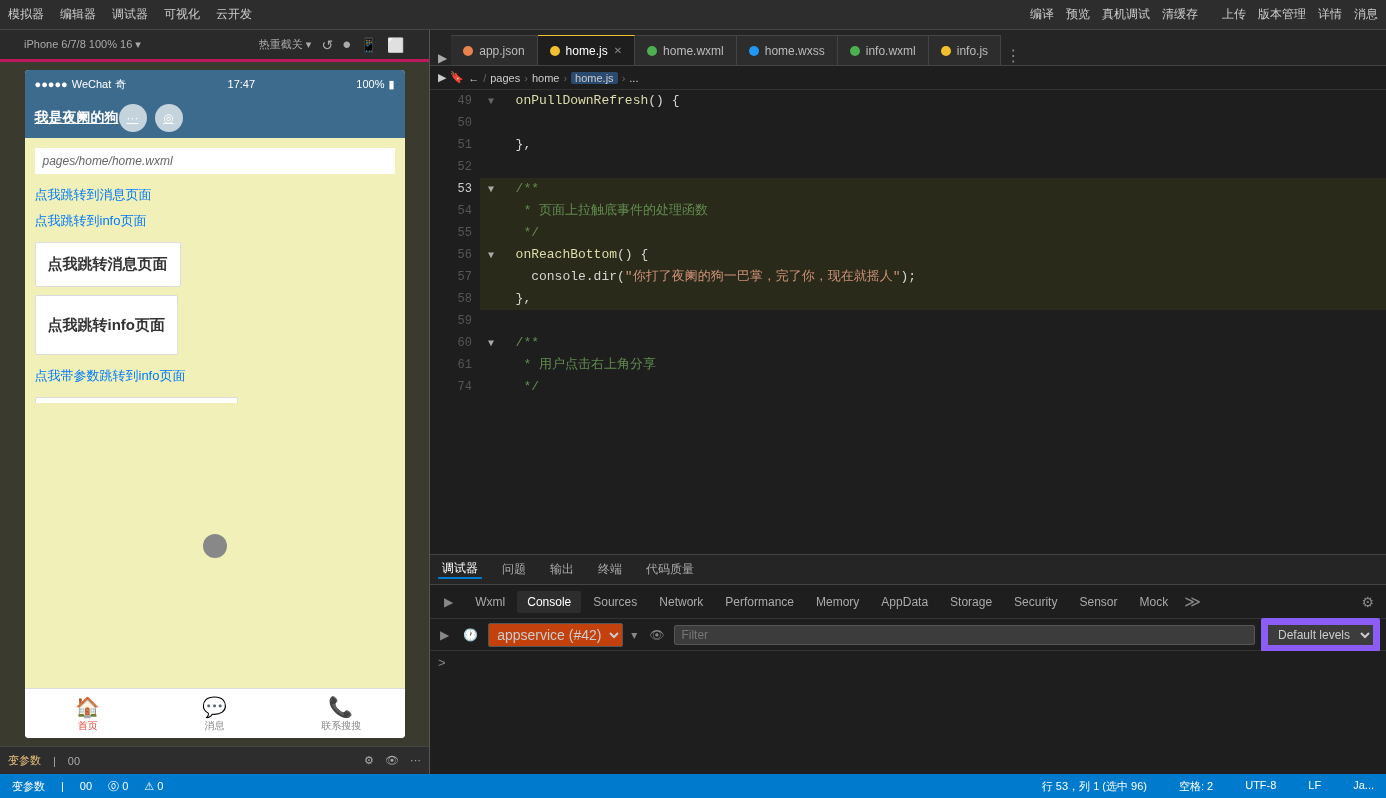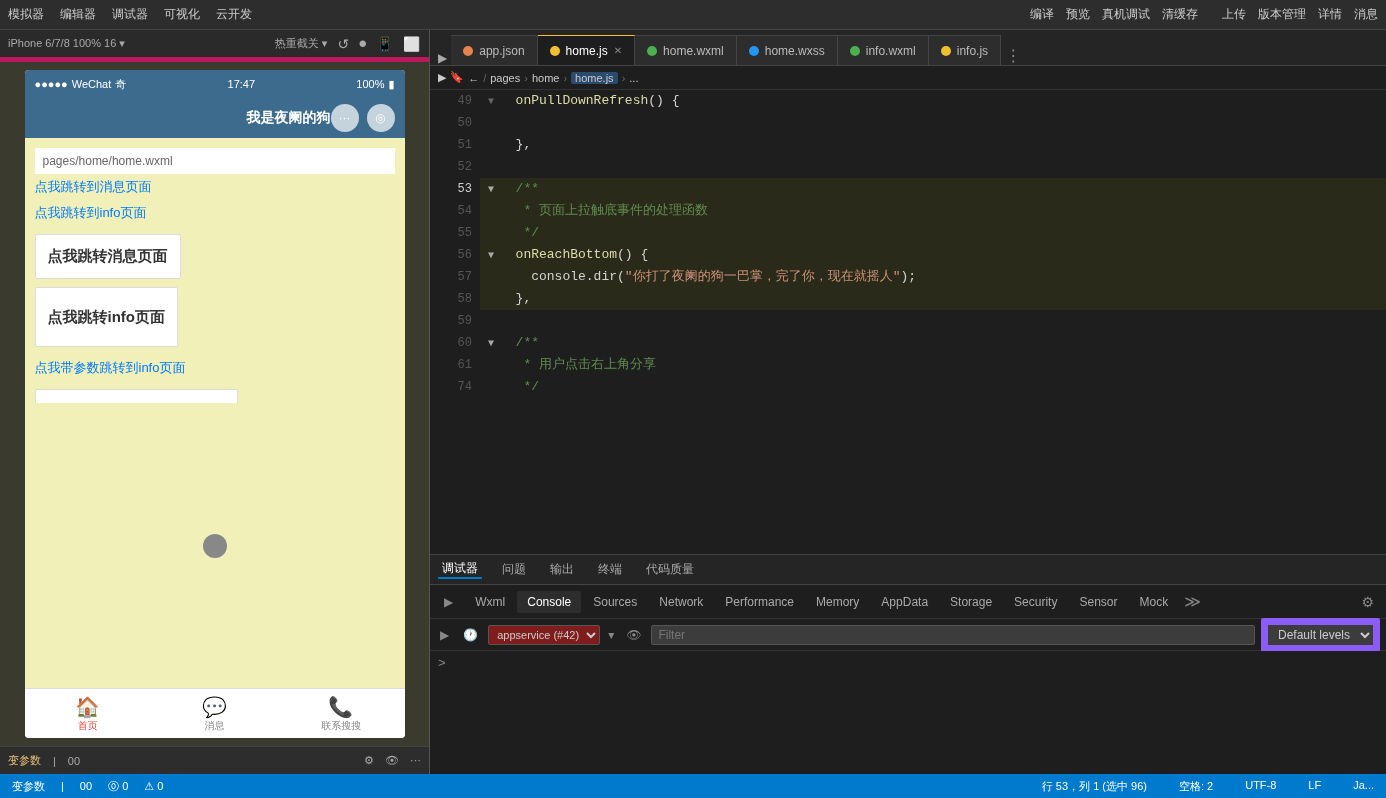--- a/index.html
+++ b/index.html
@@ -72,38 +72,41 @@
       font-size: 11px;
       height: 28px;
     }
     .phone-status-left { display: flex; align-items: center; gap: 4px; }
     .phone-status-right { display: flex; align-items: center; gap: 4px; }
     .phone-nav-bar {
       background: #3d6b8e;
       color: #fff;
       display: flex;
       align-items: center;
-      justify-content: flex-end;
+      justify-content: flex-start;
       padding: 4px 10px;
       height: 40px;
+      text-decoration: underline;
     }
     .phone-nav-title { font-size: 14px; font-weight: bold; }
     .phone-nav-icons { display: flex; gap: 8px; }
     .phone-nav-dot { background: rgba(255,255,255,0.7); border-radius: 50%; width: 28px; height: 28px; display: flex; align-items: center; justify-content: center; font-size: 12px; }
     .phone-content {
       flex: 1;
       background: #f0f0b8;
       padding: 10px;
       overflow-y: auto;
     }
     .phone-content-header {
       background: #fff;
       padding: 6px 8px;
       font-size: 12px;
       color: #666;
+      margin-bottom: 8px;
+      font-style: italic;
     }
     .phone-text-link {
       color: #007aff;
       font-size: 13px;
       padding: 4px 0;
       cursor: pointer;
       display: block;
     }
     .phone-btn {
       display: block;
@@ -353,24 +356,24 @@
       font-size: 12px;
       padding: 2px 6px;
       border-radius: 2px;
     }
     .appservice-selector {
       display: flex;
       align-items: center;
       gap: 4px;
     }
     .appservice-select {
-      background: #7f1d1d;
+      background: #c2410c;
       border: 1px solid #555;
       color: #ccc;
-      font-size: 11px;
+      font-size: 14px;
       padding: 2px 4px;
       border-radius: 2px;
     }
     .console-content {
       flex: 1;
       background: #1e1e1e;
       padding: 4px 8px;
       font-size: 12px;
       color: #ccc;
     }
@@ -413,21 +416,21 @@
     <span>版本管理</span>
     <span>详情</span>
     <span>消息</span>
   </div>
 </div>
 
 <div class="main-area">
 
   <div class="phone-panel">
 
-    <div style="height:32px; background:#2a2a2a; display:flex; align-items:center; padding:0 8px; gap:10px; border-bottom:5px solid #be185d;">
+    <div style="height:32px; background:#2a2a2a; display:flex; align-items:center; padding:0 24px; gap:10px; border-bottom:3px solid #be185d;">
       <span style="color:#aaa;font-size:11px;">iPhone 6/7/8 100% 16 ▾</span>
       <span style="color:#aaa;font-size:11px; margin-left:auto;">热重截关 ▾</span>
       <span style="color:#aaa;font-size:14px;">↺</span>
       <span style="color:#aaa;font-size:14px;">⏺</span>
       <span style="color:#aaa;font-size:14px;">📱</span>
       <span style="color:#aaa;font-size:14px;">⬜</span>
     </div>
 
     <div class="phone-sim">
       <div class="phone-frame">

